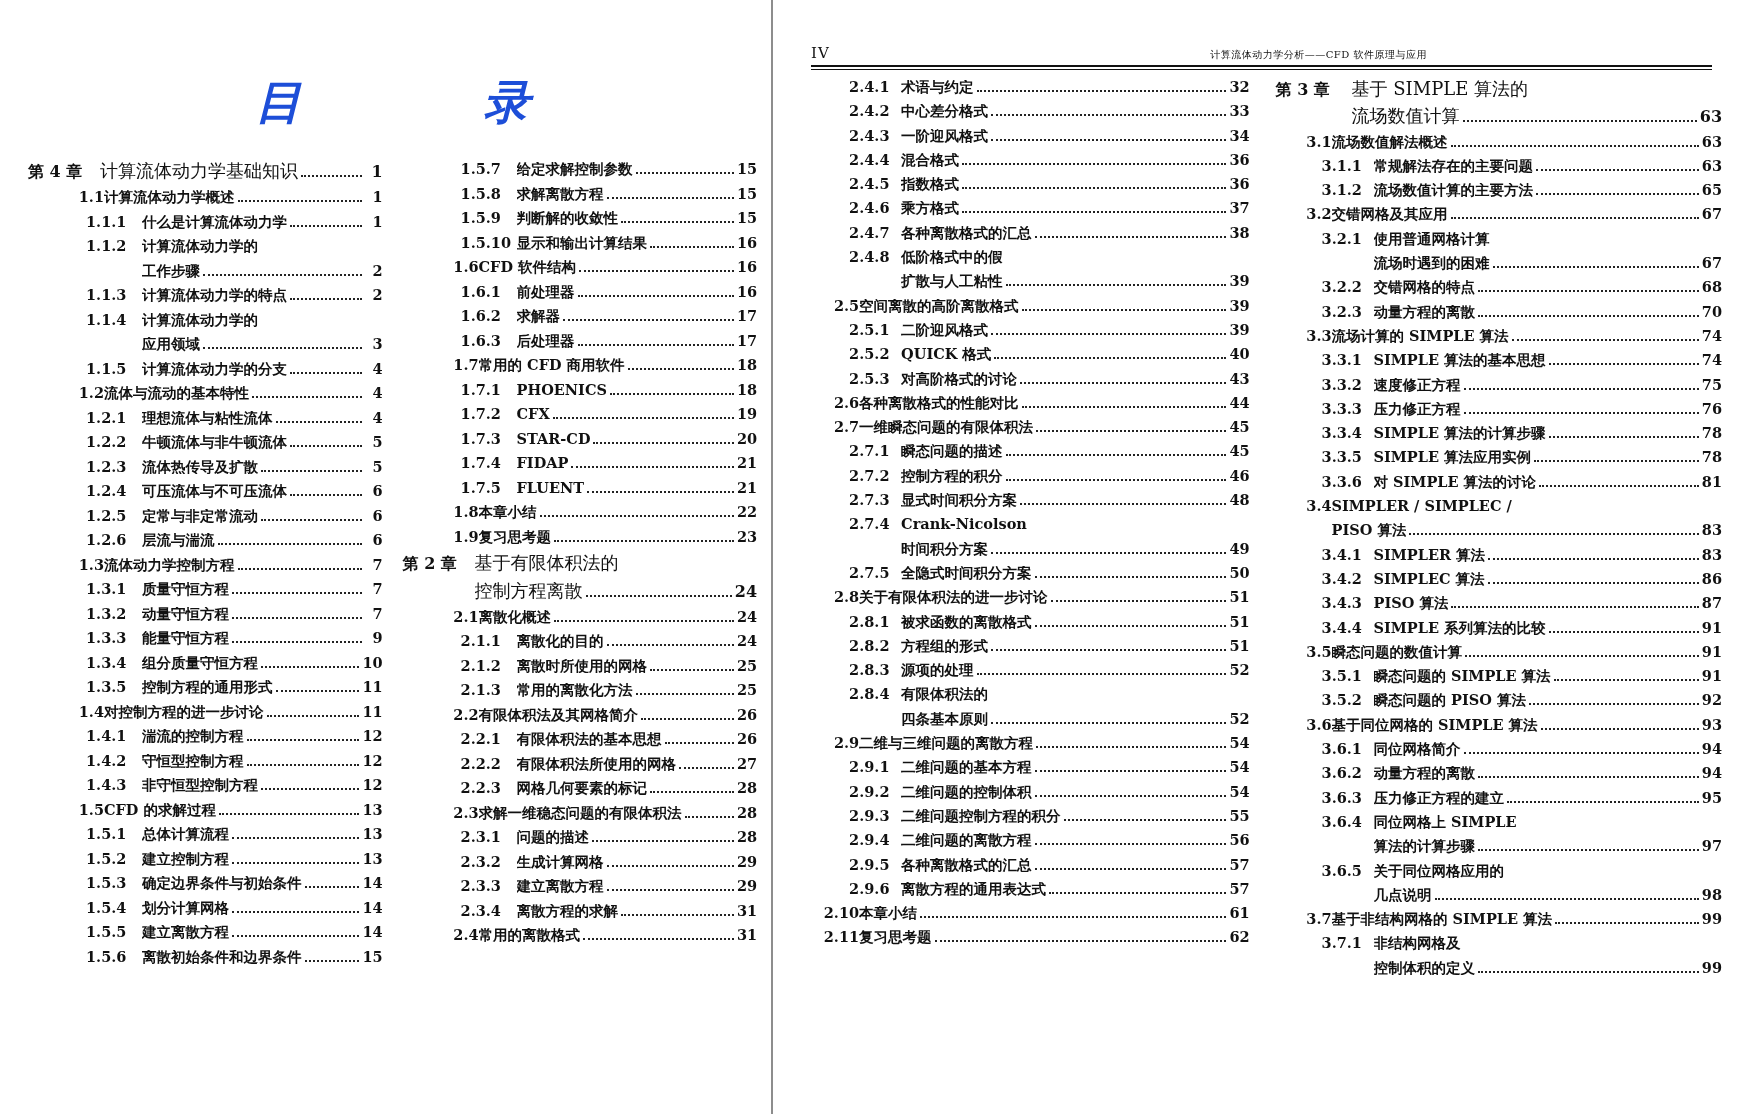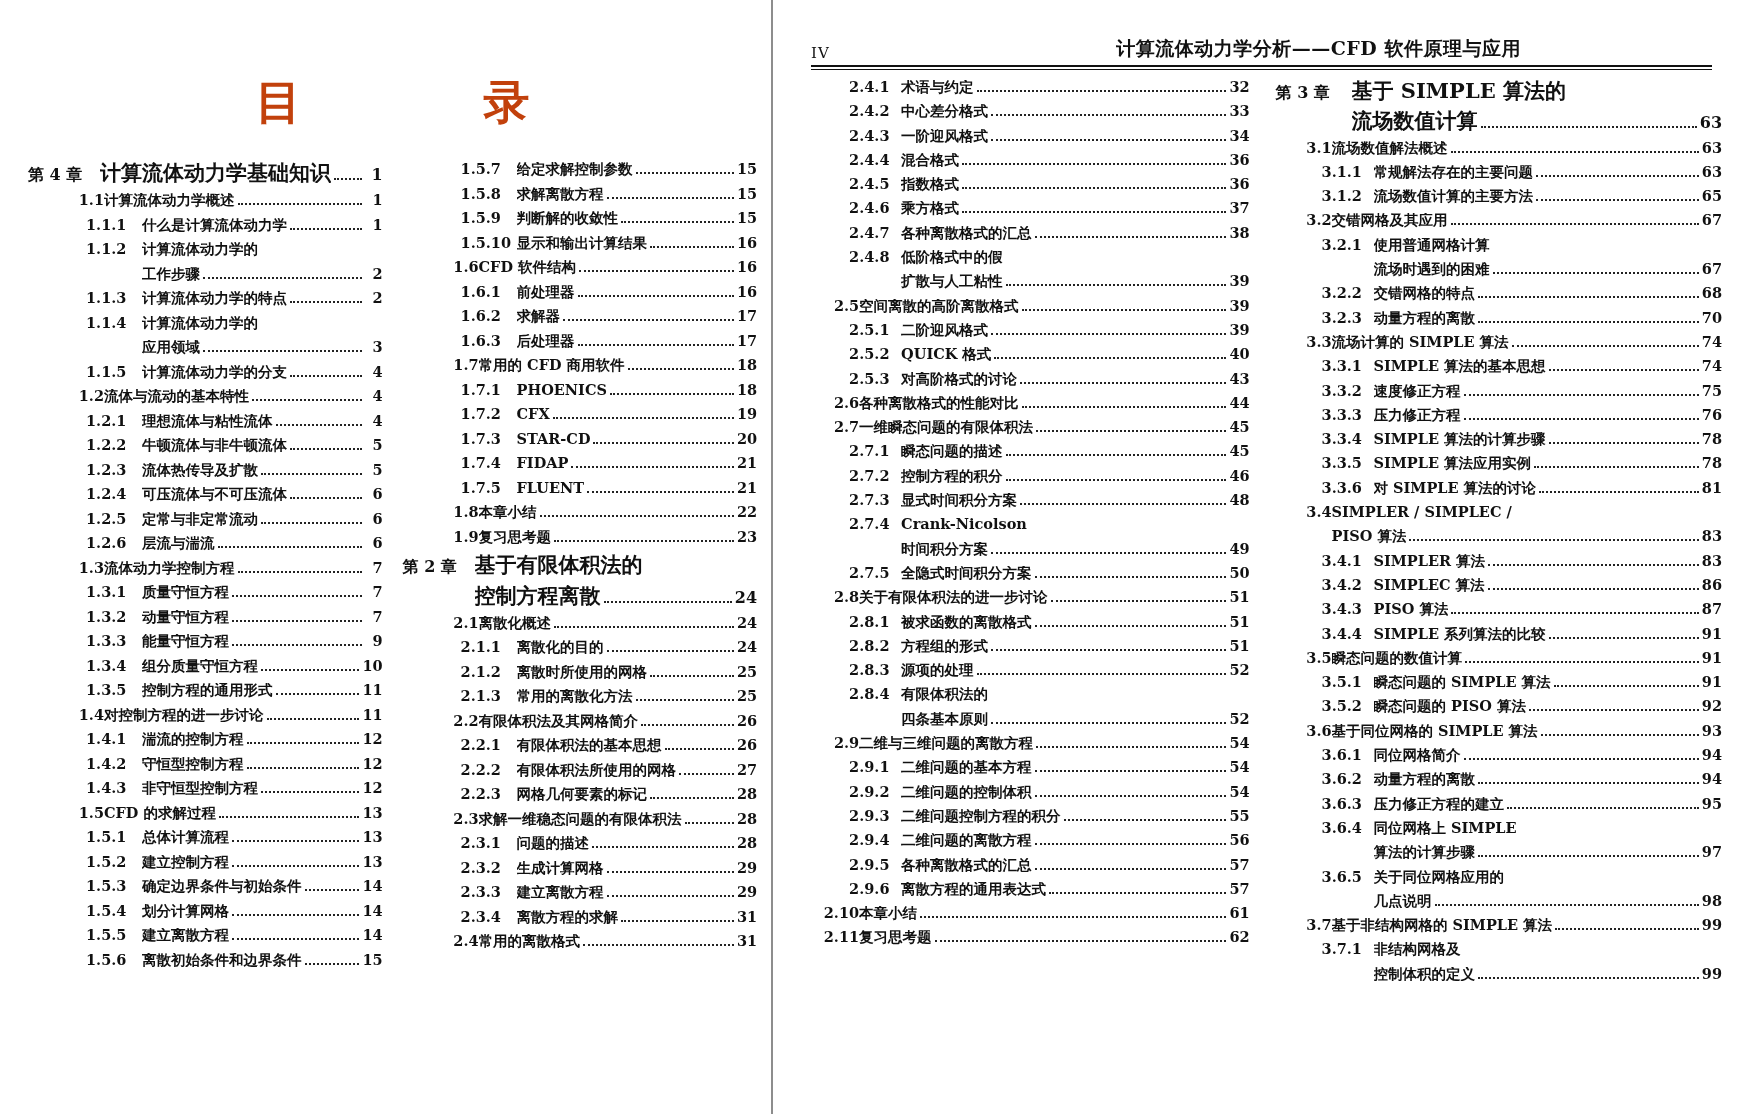--- a/index.html
+++ b/index.html
@@ -21,36 +21,37 @@
   
   .toc-title{
     text-align:center;
     font-family:"DejaVu Serif","Liberation Serif",serif;
     font-weight:700;
     font-size:46px;
     letter-spacing:30px;
     padding-top:72px;
     padding-bottom:10px;
     text-indent:30px;
-    color:#c2410c;
+    color:#1d4ed8;
+    font-style:italic;
   }
 
   
   .runhead{
     display:flex;align-items:flex-end;
     height:46px;
     padding-top:16px;
     font-family:"DejaVu Serif","Liberation Serif",serif;
   }
   .runhead .folio{
     font-size:15px;font-weight:400;letter-spacing:1px;
     padding-left:8px;width:120px;
   }
   .runhead .rh-title{
-    flex:1;text-align:center;font-size:19px;font-weight:700;
+    flex:1;text-align:center;font-size:10px;font-weight:400;
     letter-spacing:0.5px;
     padding-right:16px;
   }
   .rule{
     height:0;border-top:2px solid #111;
     margin:3px 10px 0 8px;
   }
   .rule.thin{border-top:1px solid #111;margin-top:2px;}
 
   
@@ -89,21 +90,21 @@
   .entry .pg{
     flex:0 0 auto;
     font-weight:700;
     text-align:right;
     min-width:18px;
   }
 
   
   .lvl-ch{ font-weight:700; font-size:16px; margin-bottom:9px;}
   .lvl-ch .num{ width:72px; font-size:16px; }
-  .lvl-ch .txt{ font-weight:700; font-size:21px;text-align:center; }
+  .lvl-ch .txt{ font-weight:400; font-size:18px;text-align:center; }
   .lvl-ch .pg{ font-size:16px; }
 
   .lvl-1{ font-weight:700; }
   .lvl-1 .num{ width:54px; padding-left:22px; box-sizing:content-box;text-align:right; }
   .lvl-1 .txt{ font-weight:700; }
 
   .lvl-2 .num{ width:56px; padding-left:58px; box-sizing:content-box; font-weight:700;}
   .lvl-2 .txt{ font-weight:700; }
 
   

